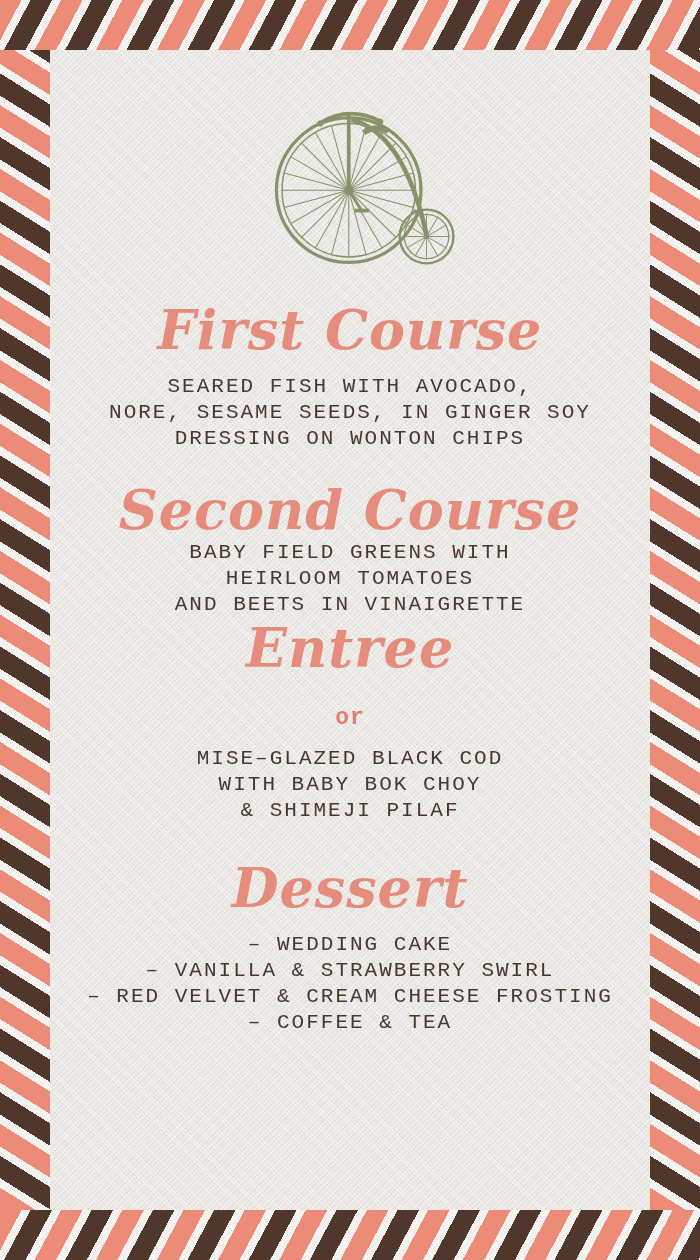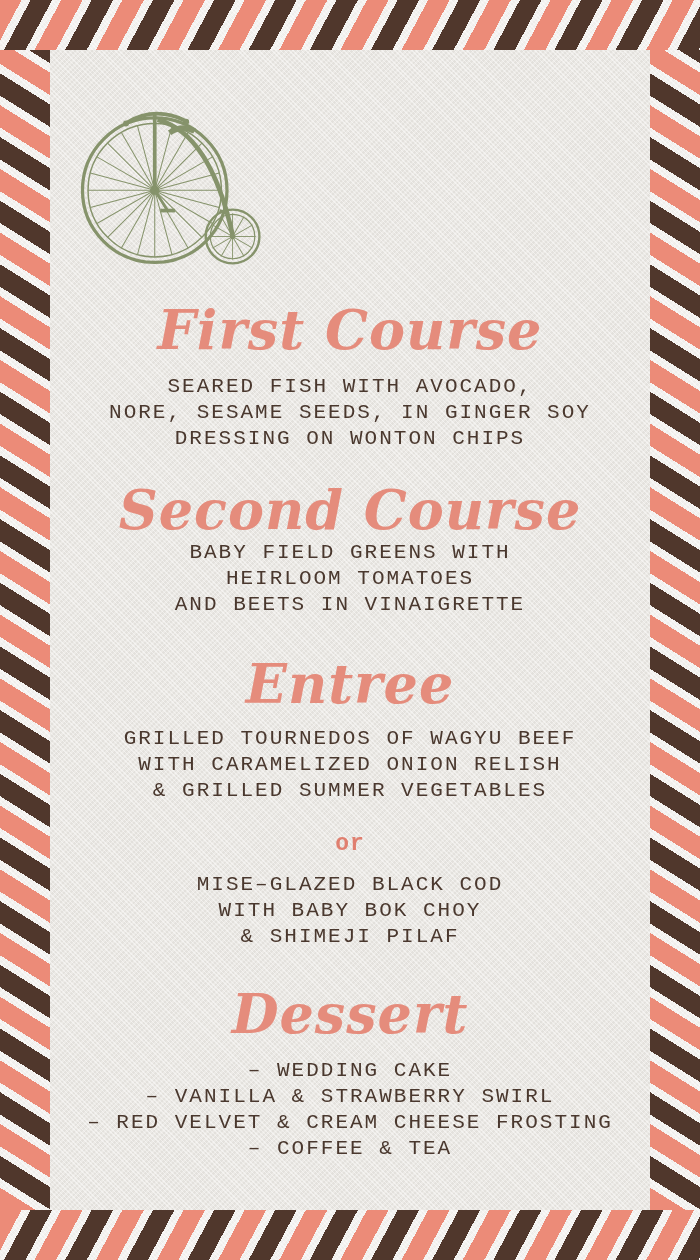--- a/index.html
+++ b/index.html
@@ -28,33 +28,33 @@
     top:50px;bottom:50px;width:50px;
     background:
       repeating-linear-gradient(32deg, #EC8B78 0 19px, rgba(0,0,0,0) 19px 27px, #50372C 27px 46px, rgba(0,0,0,0) 46px 54px),
       linear-gradient(rgba(255,255,255,.45), rgba(255,255,255,.45));
   }
   .b-left{left:0;}
   .b-right{right:0;}
 
   .content{
     position:absolute;left:50px;top:0;width:600px;height:1260px;
-    display:flex;flex-direction:column;
+    display:flex;flex-direction:column;align-items:center;
     text-align:center;
   }
   .bike{margin-top:92px;transform:translateX(8px);}
   .script-head{
     font-family:"DejaVu Serif", serif;
     font-style:italic;font-weight:700;
     font-size:54px;line-height:60px;letter-spacing:1px;
     color:#E58C7C;
   }
   .h-first{margin-top:32px;}
   .h-second{margin-top:28px;}
-  .h-entree{margin-top:36px;}
+  .h-entree{}
   .h-dessert{margin-top:34px;}
   .body-block{
     font-family:"Liberation Mono","DejaVu Sans Mono", monospace;
     font-weight:400;font-size:21px;line-height:26px;letter-spacing:2px;
     color:#4A382E;white-space:nowrap;
   }
   .bb1{margin-top:14px;}
   .bb2{margin-top:0;}
   .bb3{margin-top:12px;}
   .bb4{margin-top:16px;}
@@ -133,25 +133,20 @@
     </div>
 
     <div class="script-head h-second">Second Course</div>
     <div class="body-block bb2">
       <div>BABY FIELD GREENS WITH</div>
       <div>HEIRLOOM TOMATOES</div>
       <div>AND BEETS IN VINAIGRETTE</div>
     </div>
 
     <div class="script-head h-entree">Entree</div>
-    <div class="body-block bb3">
-      <div>GRILLED TOURNEDOS OF WAGYU BEEF</div>
-      <div>WITH CARAMELIZED ONION RELISH</div>
-      <div>&amp; GRILLED SUMMER VEGETABLES</div>
-    </div>
     <div class="or-sep">or</div>
     <div class="body-block bb4">
       <div>MISE–GLAZED BLACK COD</div>
       <div>WITH BABY BOK CHOY</div>
       <div>&amp; SHIMEJI PILAF</div>
     </div>
 
     <div class="script-head h-dessert">Dessert</div>
     <div class="body-block bb5">
       <div>– WEDDING CAKE</div>

